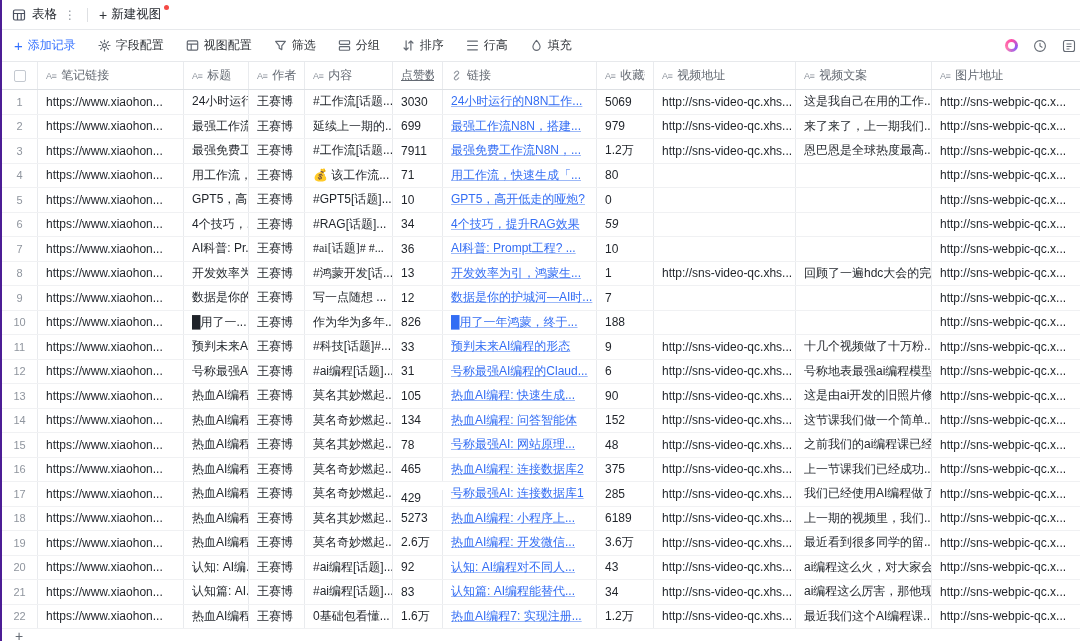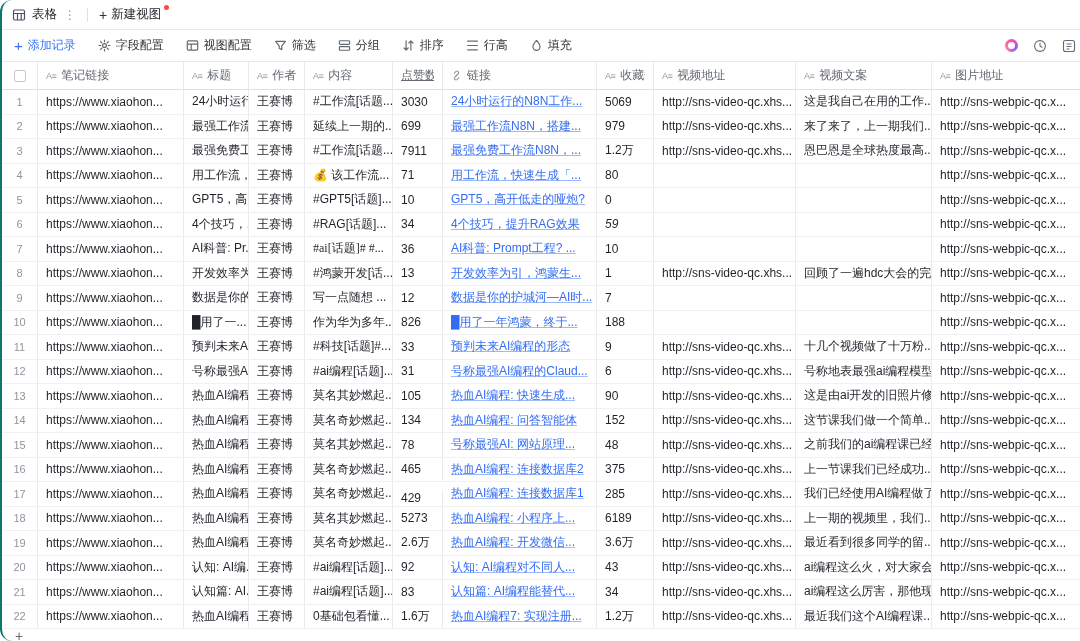--- a/index.html
+++ b/index.html
@@ -1,19 +1,19 @@
 <!DOCTYPE html>
 <html><head>
 <meta charset="utf-8">
 <style>
   * { margin:0; padding:0; box-sizing:border-box; }
   html,body { width:1080px; height:641px; overflow:hidden; background:#fff;
     font-family:"Liberation Sans","DejaVu Sans",sans-serif; }
   .app { width:1080px; height:641px; display:flex; flex-direction:column;
-    border-left:2px solid #0f766e; background:#fff; overflow:hidden;border-radius:12px; }
+    border-left:2px solid #4c1d95; background:#fff; overflow:hidden; }
 
   
   .tab-bar { height:30px; flex:0 0 30px; display:flex; align-items:center;
     padding:0 10px; border-bottom:1px solid #e7e9ec; color:#1f2329; }
   .tab-label { font-size:12.5px; margin-left:6px; }
   .kebab { color:#8f959e; margin-left:7px; font-size:12px; cursor:pointer; }
   .vdiv { width:1px; height:14px; background:#dee0e3; margin:0 11px; }
   .new-view { display:flex; align-items:center; gap:4px; position:relative;
     background:none; border:none; font-size:12.5px; color:#1f2329; cursor:pointer;
     font-family:inherit; padding:0 6px 0 0; }
@@ -421,21 +421,21 @@
         <div class="td" style="flex: 0 0 136px;">上一节课我们已经成功...</div>
         <div class="td" style="flex: 0 0 160px;">http://sns-webpic-qc.x...</div>
       </div>
       <div class="tr">
         <div class="td num-col rownum">17</div>
         <div class="td" style="flex: 0 0 146px;">https://www.xiaohon...</div>
         <div class="td" style="flex: 0 0 65px;">热血AI编程...</div>
         <div class="td" style="flex: 0 0 56px;">王赛博</div>
         <div class="td" style="flex: 0 0 88px;">莫名奇妙燃起...</div>
         <div class="td" style="flex: 0 0 50px; margin-top: 8px;">429</div>
-        <div class="td linkcell" style="flex: 0 0 154px;">热血AI编程: 连接数据库1</div>
+        <div class="td linkcell" style="flex: 0 0 154px;">号称最强AI: 连接数据库1</div>
         <div class="td" style="flex: 0 0 57px;">285</div>
         <div class="td" style="flex: 0 0 142px;">http://sns-video-qc.xhs...</div>
         <div class="td" style="flex: 0 0 136px;">我们已经使用AI编程做了...</div>
         <div class="td" style="flex: 0 0 160px;">http://sns-webpic-qc.x...</div>
       </div>
       <div class="tr">
         <div class="td num-col rownum">18</div>
         <div class="td" style="flex: 0 0 146px;">https://www.xiaohon...</div>
         <div class="td" style="flex: 0 0 65px;">热血AI编程...</div>
         <div class="td" style="flex: 0 0 56px;">王赛博</div>

